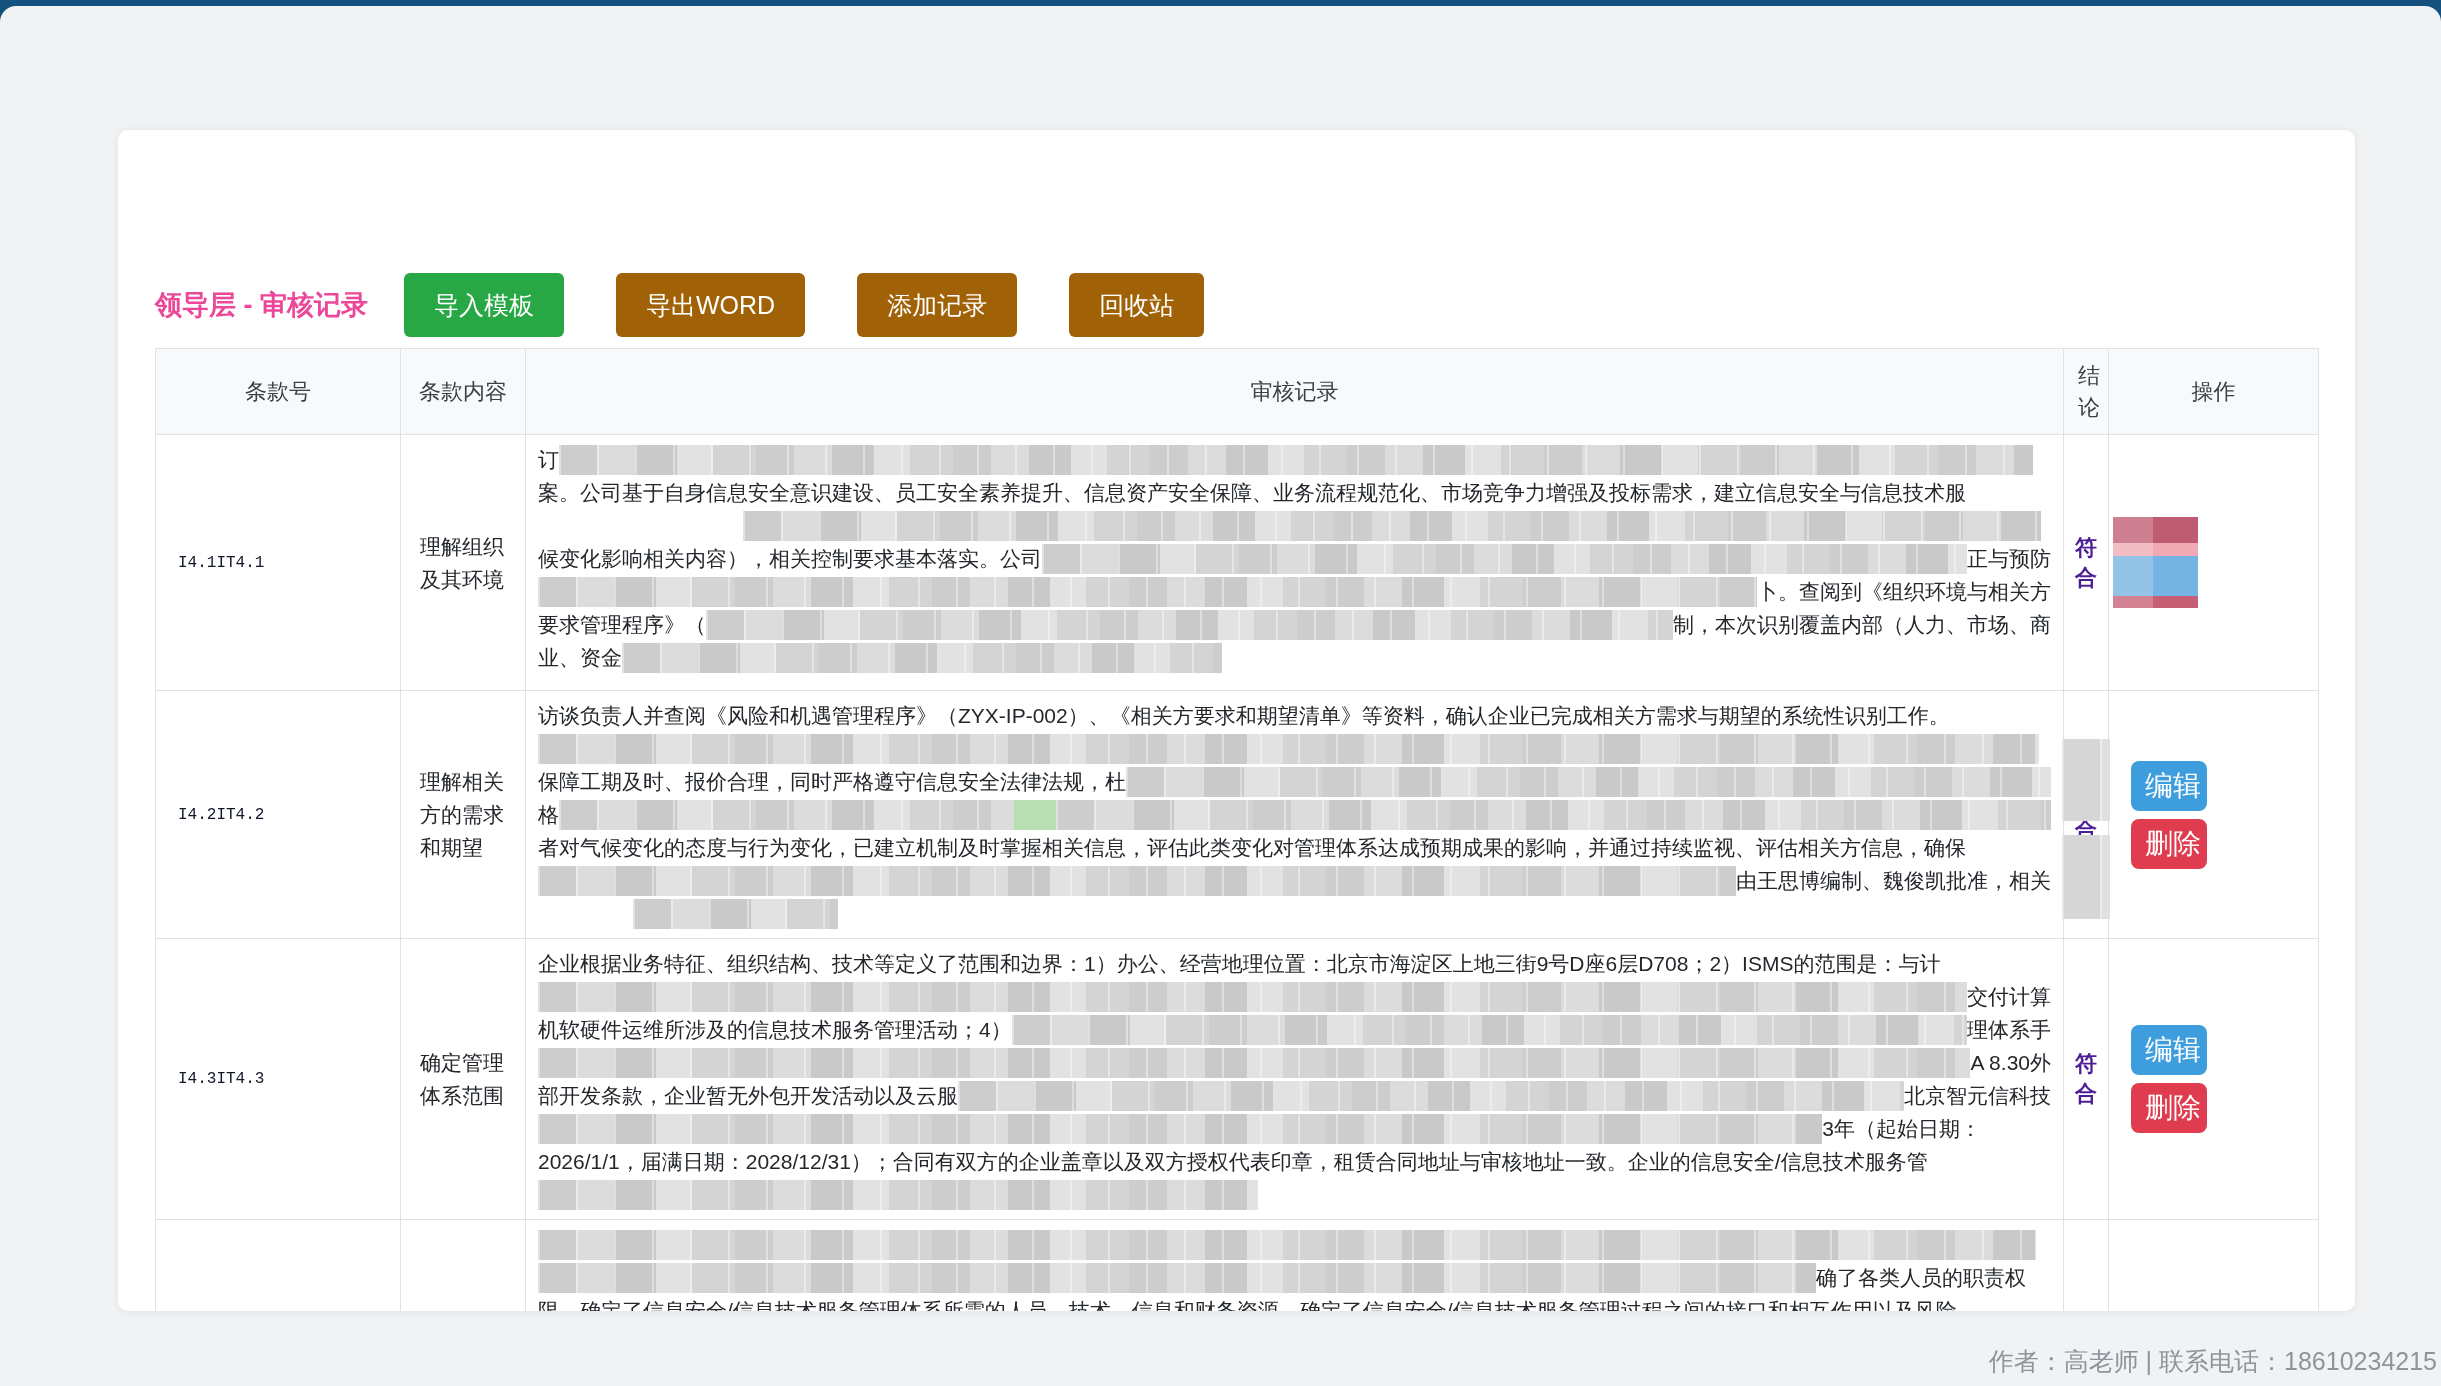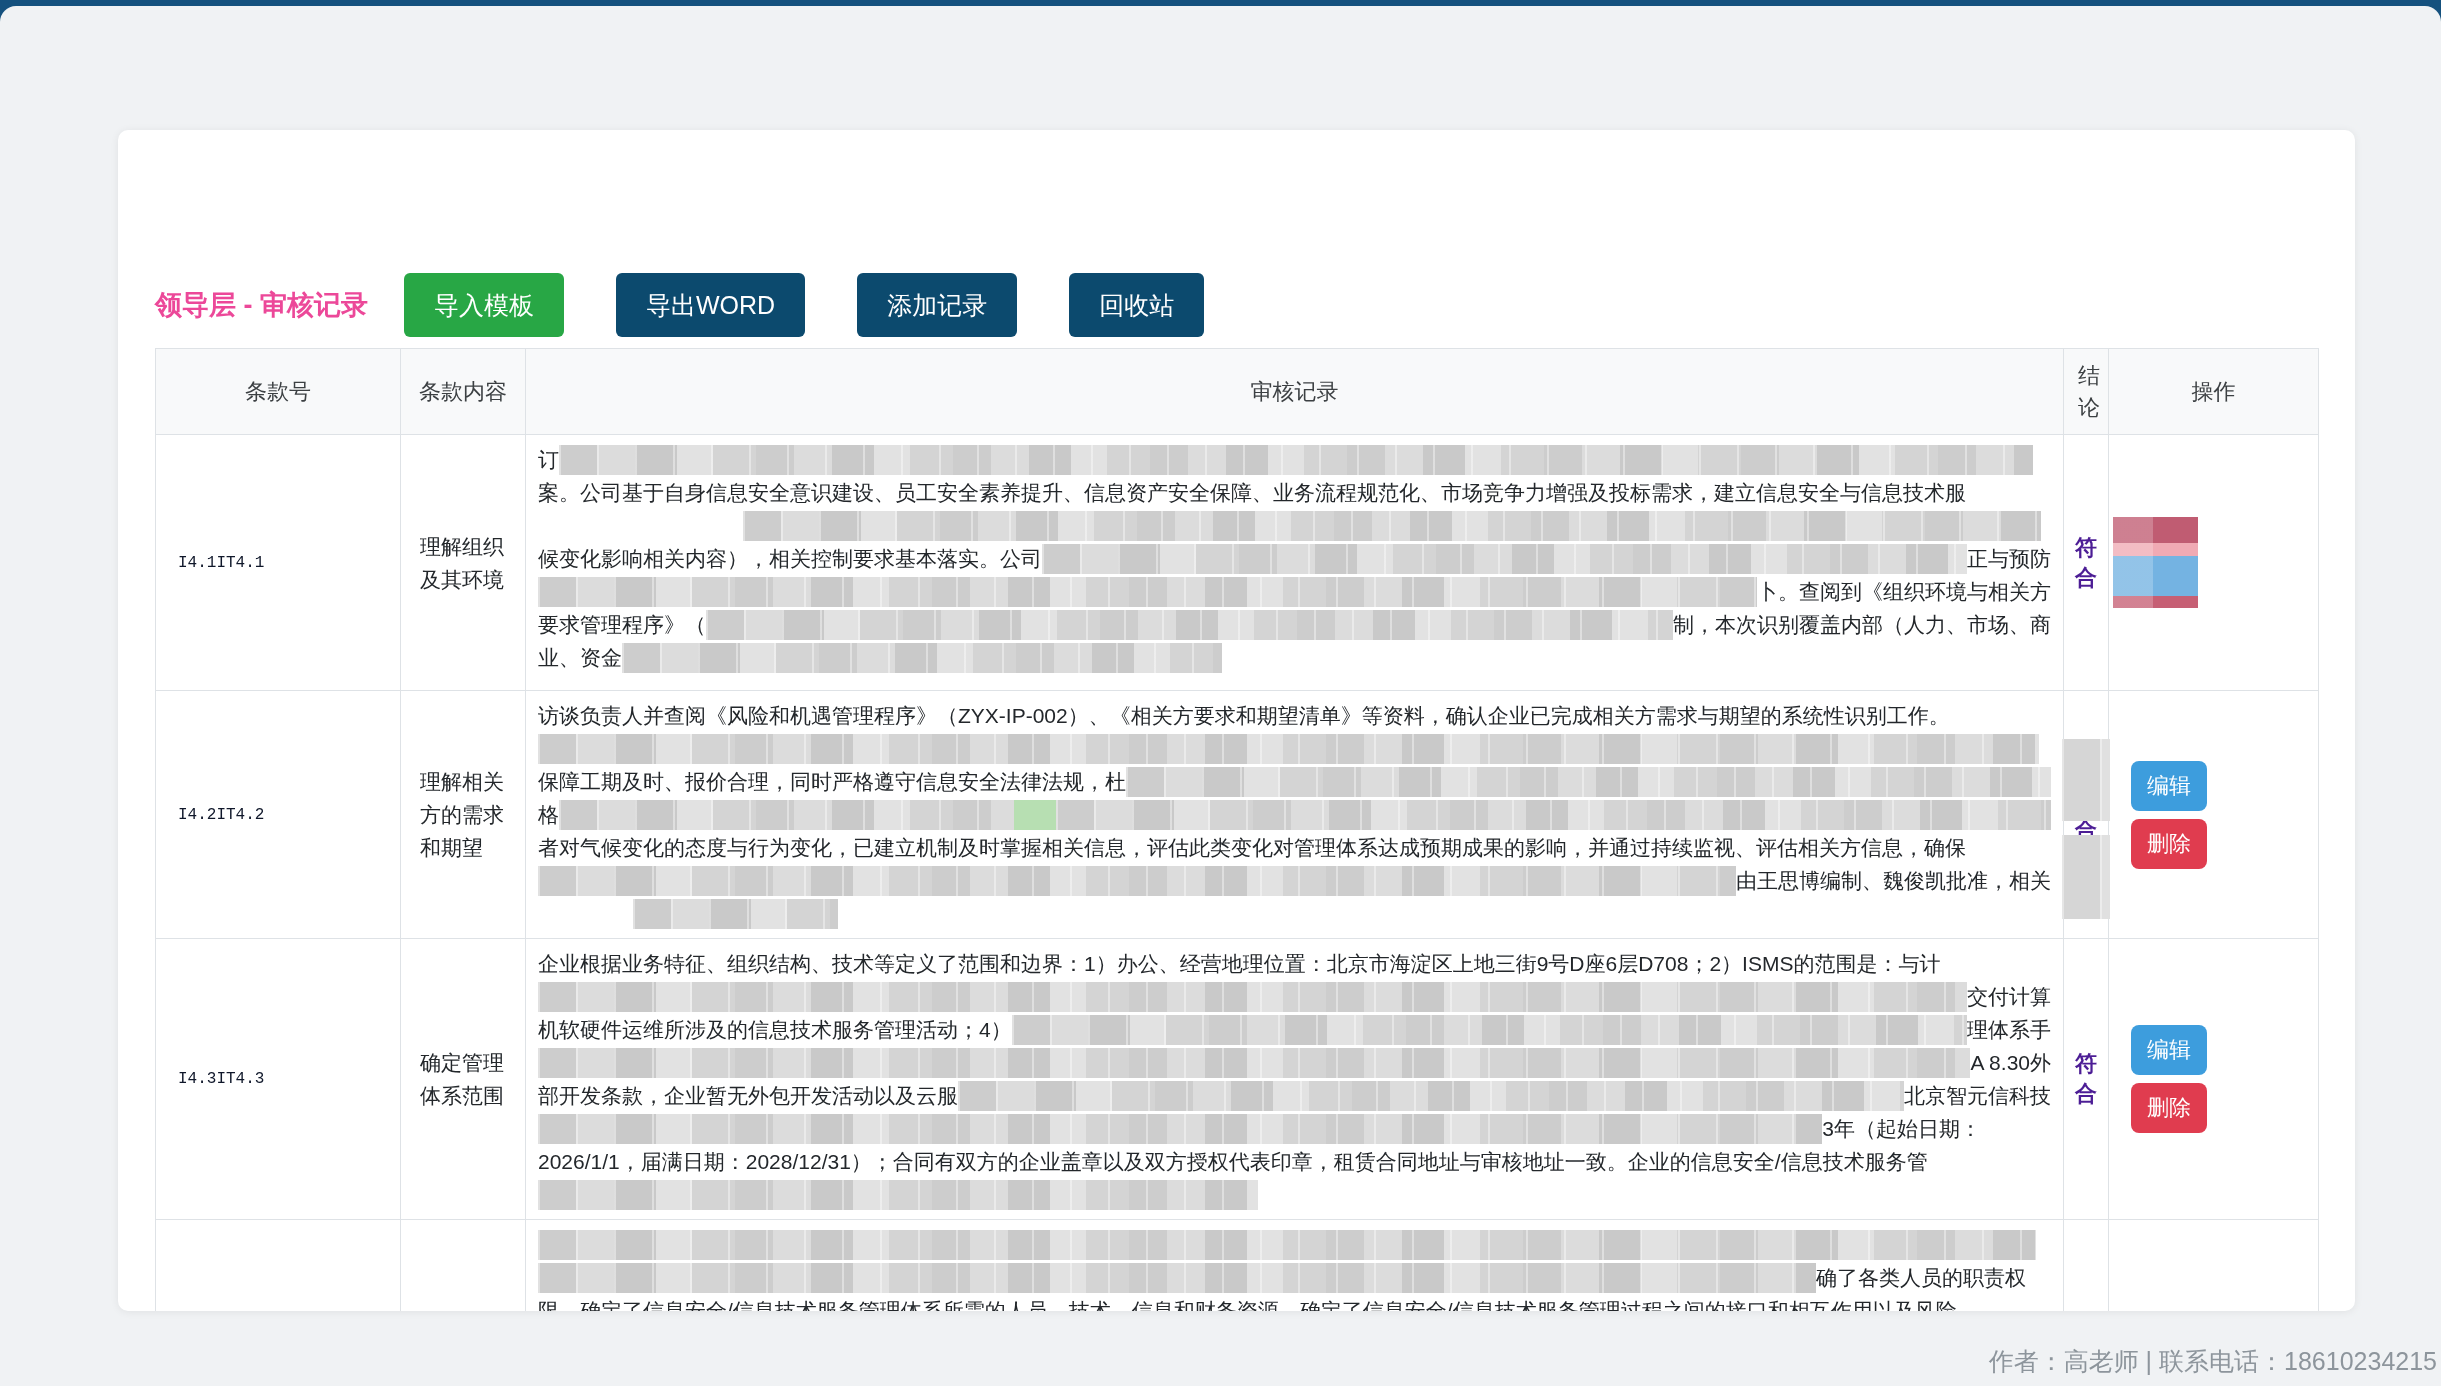--- a/index.html
+++ b/index.html
@@ -35,21 +35,21 @@
     display:flex;align-items:center;
   }
   .sec-title{
     margin:0 36px 0 0;font-size:27px;font-weight:700;color:#ec4899;white-space:nowrap;
   }
   .tbtn{
     height:64px;padding:0 30px;margin-right:52px;border:none;border-radius:6px;
     color:#fff;font-size:25px;font-family:inherit;cursor:pointer;white-space:nowrap;
   }
   .tbtn.green{background:#28a745;}
-  .tbtn.blue{background:#0c4a6e;}
+  .tbtn.blue{background:#a16207;}
   table.audit{
     position:absolute;left:37px;top:218px;width:2163px;
     border-collapse:collapse;table-layout:fixed;
   }
   table.audit th,table.audit td{
     border:1px solid #dee2e6;box-sizing:border-box;
   }
   table.audit th{
     height:86px;background:#f8f9fa;font-size:22px;font-weight:400;color:#3c4043;
     text-align:center;word-break:break-all;line-height:32px;padding:0 14px;
@@ -83,21 +83,21 @@
   }
   .pxg{height:30px;flex:0 0 auto;background:#b7dfb2;}
   .ov{
     position:absolute;left:-2px;right:-2px;
     background-image:
       repeating-linear-gradient(90deg, rgba(255,255,255,.4) 0 2px, rgba(255,255,255,0) 2px 38px),
       repeating-linear-gradient(90deg,#d6d6d6 0 38px,#e0e0e0 38px 76px,#d0d0d0 76px 118px,#e6e6e6 118px 154px);
   }
   .abtn{
     display:block;width:76px;height:50px;margin:4px 0 4px 22px;border:none;border-radius:8px;
-    color:#fff;font-size:22px;font-family:inherit;cursor:pointer;
+    color:#fff;font-size:28px;font-family:inherit;cursor:pointer;text-align:right;
   }
   .abtn.edit{background:#3d9ddd;}
   .abtn.del{background:#e03c4f;}
   .btn-stack{display:flex;flex-direction:column;align-items:flex-start;}
   .px-buttons{
     width:85px;height:91px;margin-left:4px;
     background-image:
       repeating-linear-gradient(90deg, rgba(255,255,255,.22) 0 40px, rgba(255,255,255,0) 40px 85px),
       linear-gradient(180deg,#c05c72 0 26px,#f0aab4 26px 39px,#74b3e2 39px 79px,#c65f74 79px 91px);
   }

